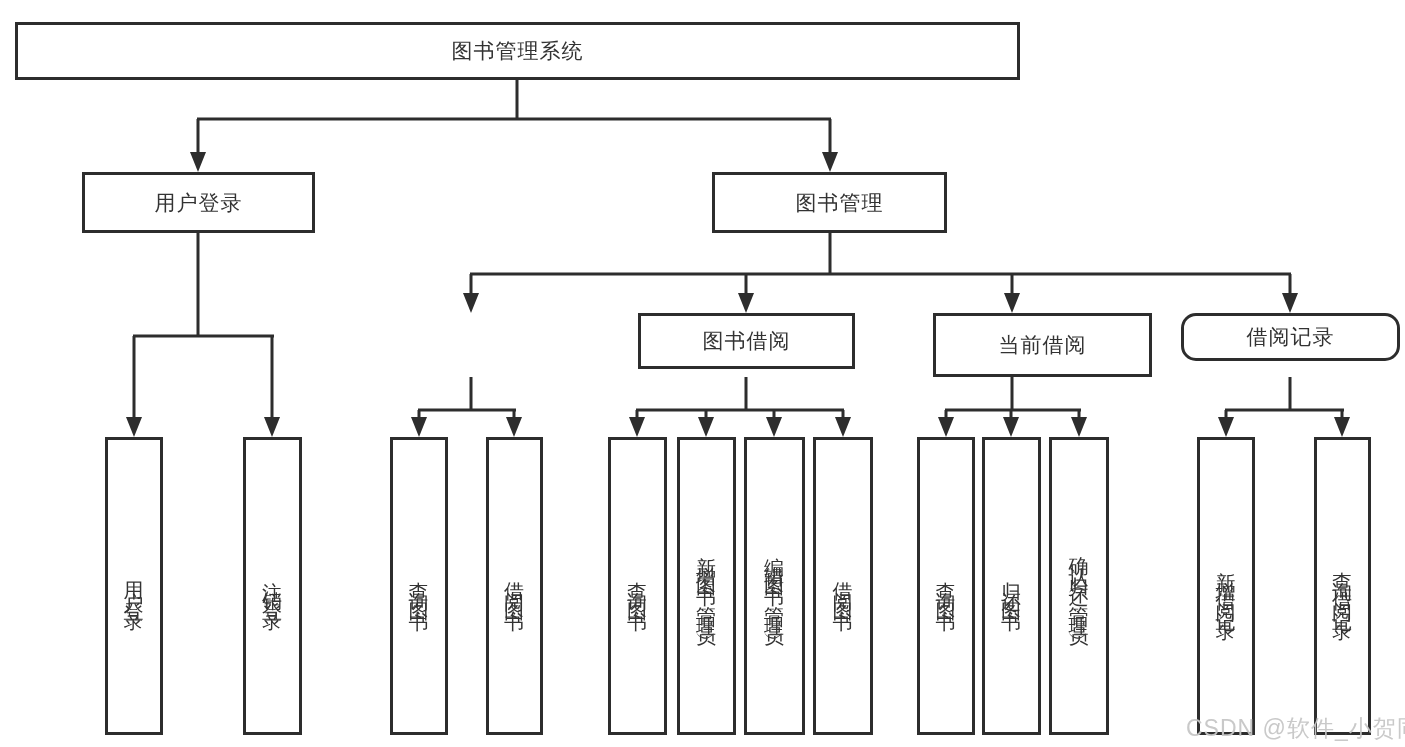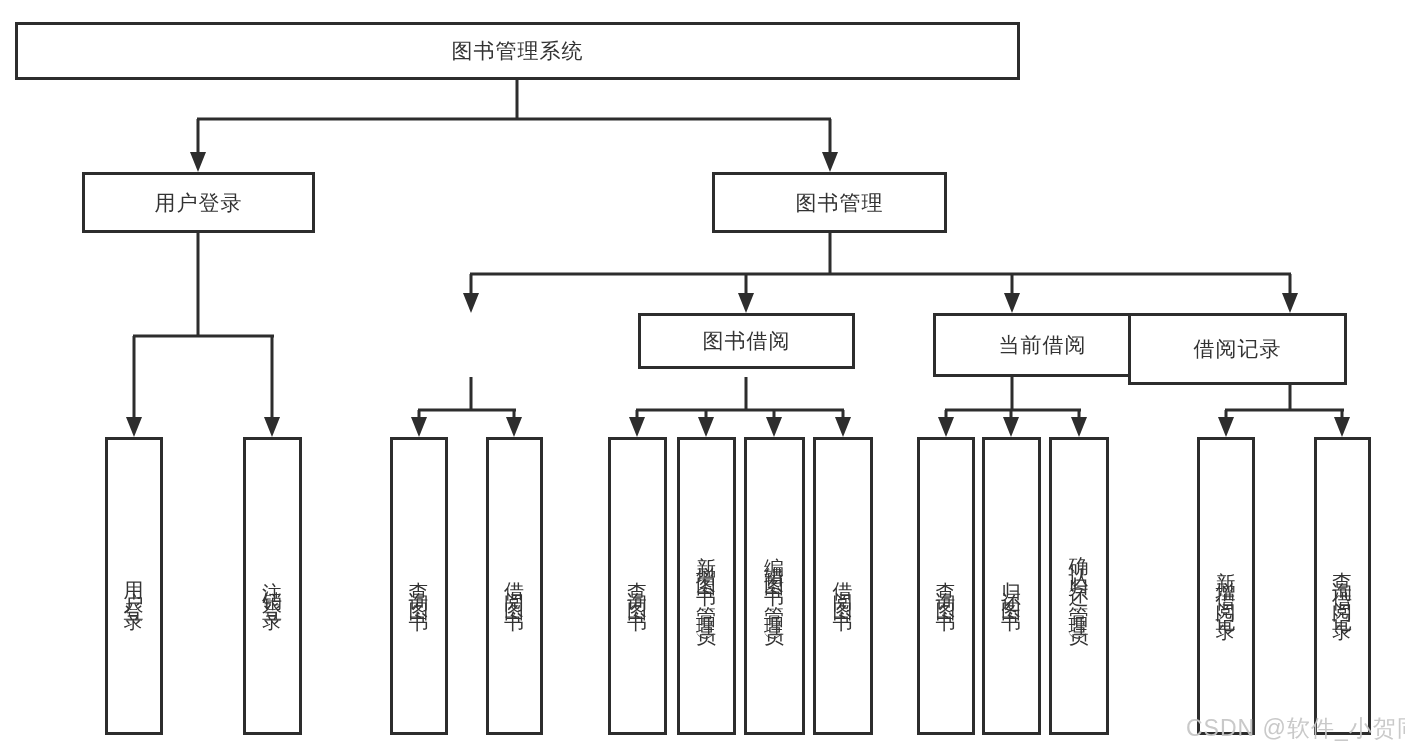--- a/index.html
+++ b/index.html
@@ -107,21 +107,21 @@
     </g>
   </svg>
 
   <div class="node hbox" style="left:15px;top:22px;width:1005px;height:58px;">图书管理系统</div>
 
   <div class="node hbox" style="left:82px;top:172px;width:233px;height:61px;">用户登录</div>
   <div class="node hbox" style="left:712px;top:172px;width:235px;height:61px;padding-left:20px;">图书管理</div>
 
   <div class="node hbox" style="left:638px;top:313px;width:217px;height:56px;">图书借阅</div>
   <div class="node hbox" style="left:903px;top:313px;width:219px;height:64px;margin-left:30px;">当前借阅</div>
-  <div class="node hbox" style="left:1128px;top:313px;width:219px;height:72px;">借阅记录</div>
+  <div class="node hbox" style="left:1181px;top:313px;width:219px;height:48px;border-radius:15px;">借阅记录</div>
 
   <div class="node vbox" style="left:105px;top:437px;width:58px;height:298px;">用户登录</div>
   <div class="node vbox" style="left:243px;top:437px;width:59px;height:298px;">注销登录</div>
 
   <div class="node vbox" style="left:390px;top:437px;width:58px;height:298px;">查询图书</div>
   <div class="node vbox" style="left:486px;top:437px;width:57px;height:298px;">借阅图书</div>
 
   <div class="node vbox" style="left:608px;top:437px;width:59px;height:298px;">查询图书</div>
   <div class="node vbox" style="left:677px;top:437px;width:59px;height:298px;">新增图书（管理员）</div>
   <div class="node vbox" style="left:744px;top:437px;width:61px;height:298px;">编辑图书（管理员）</div>

